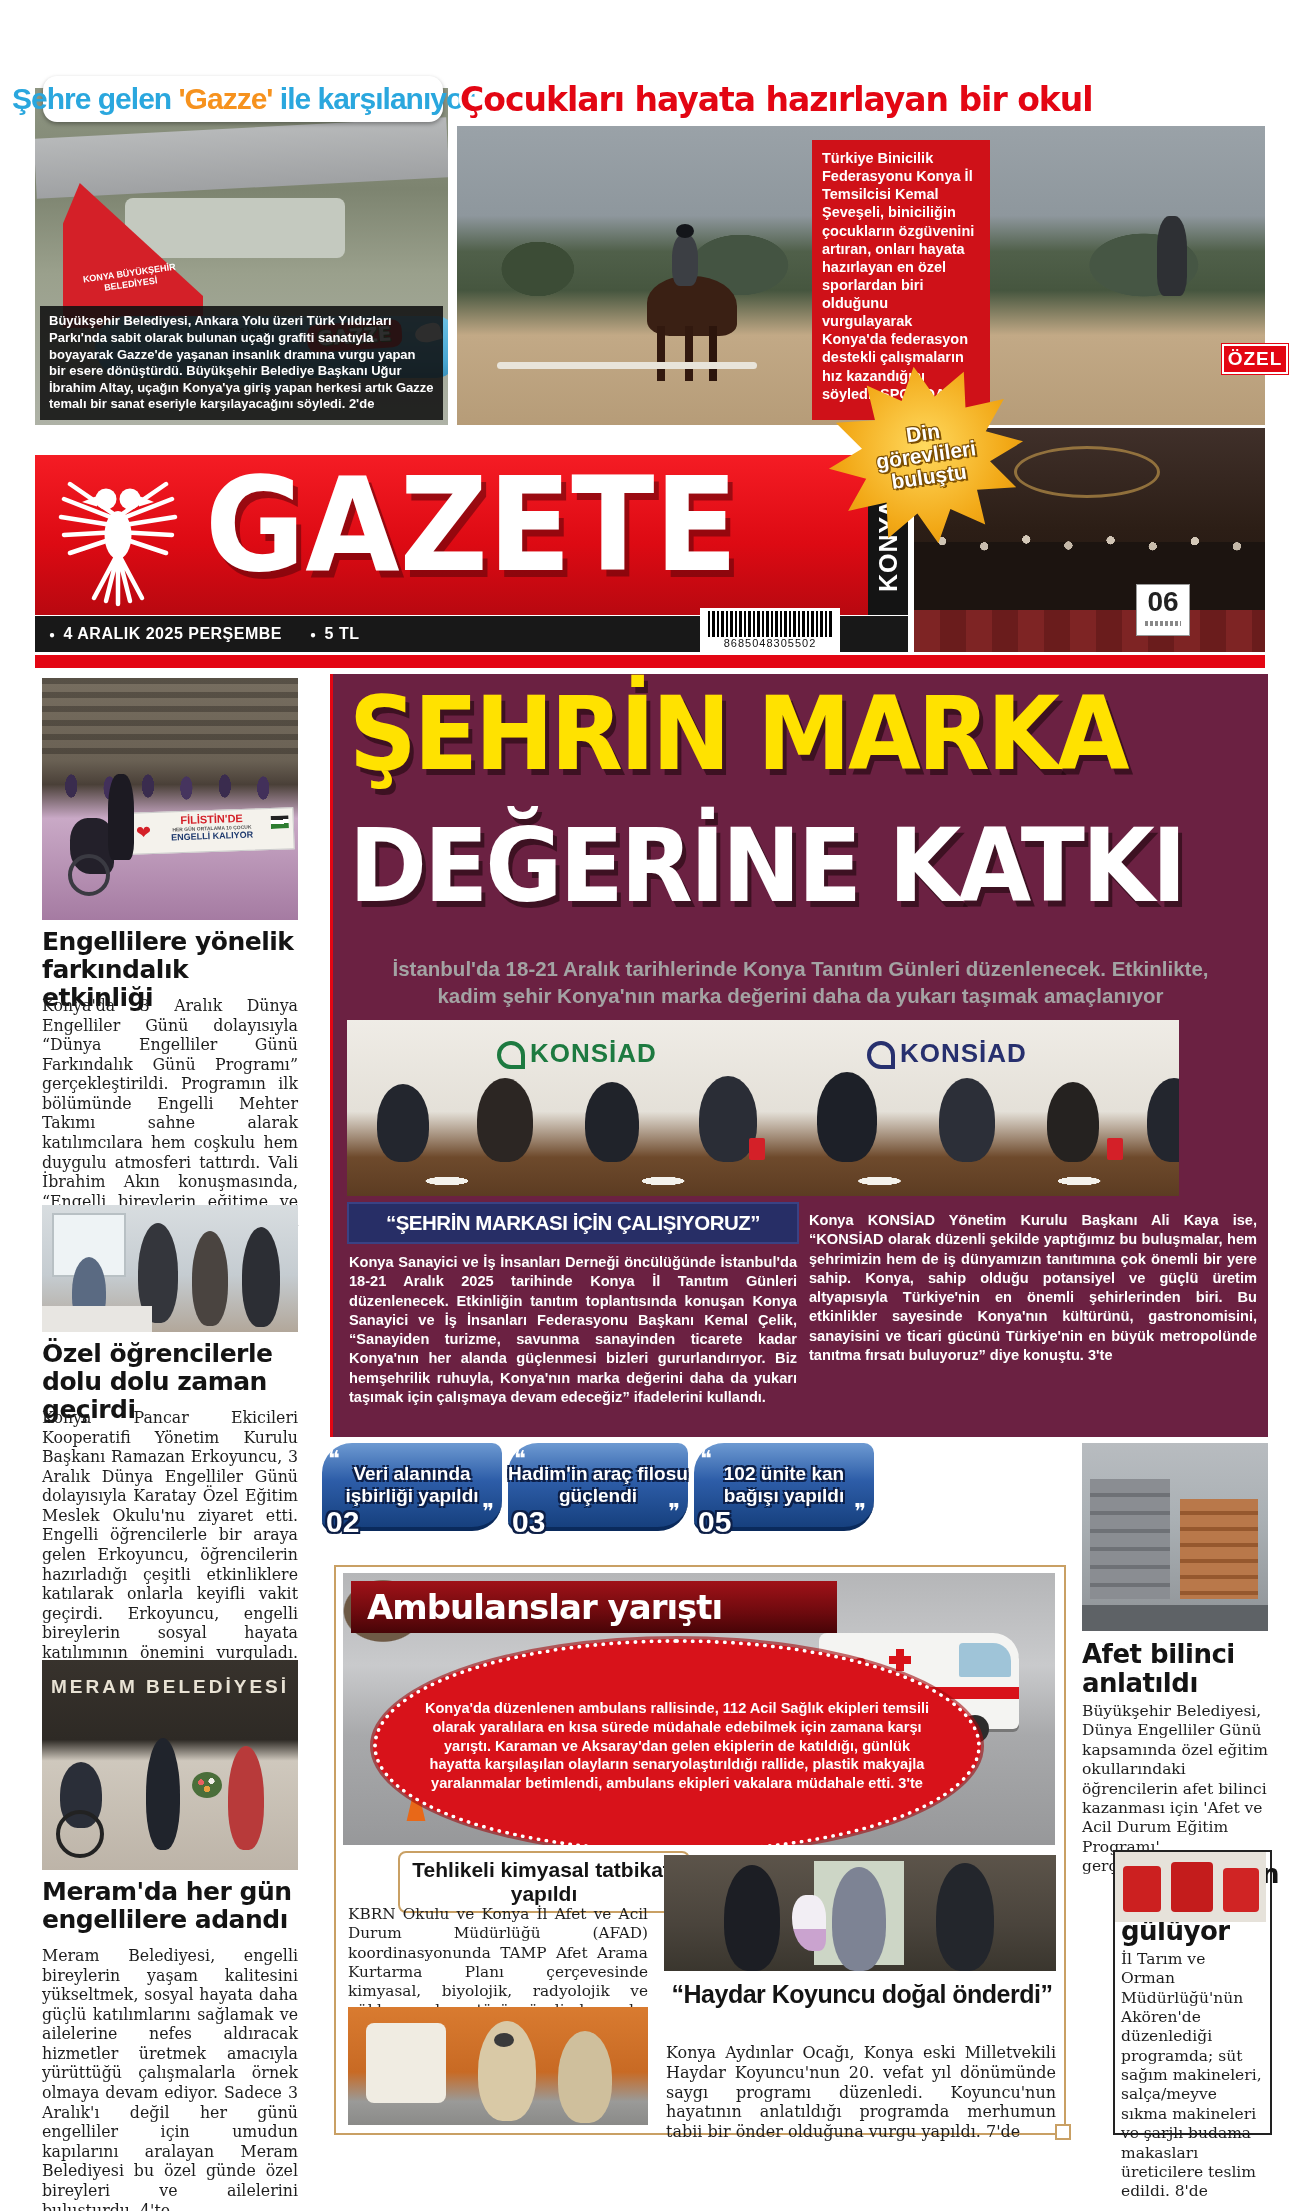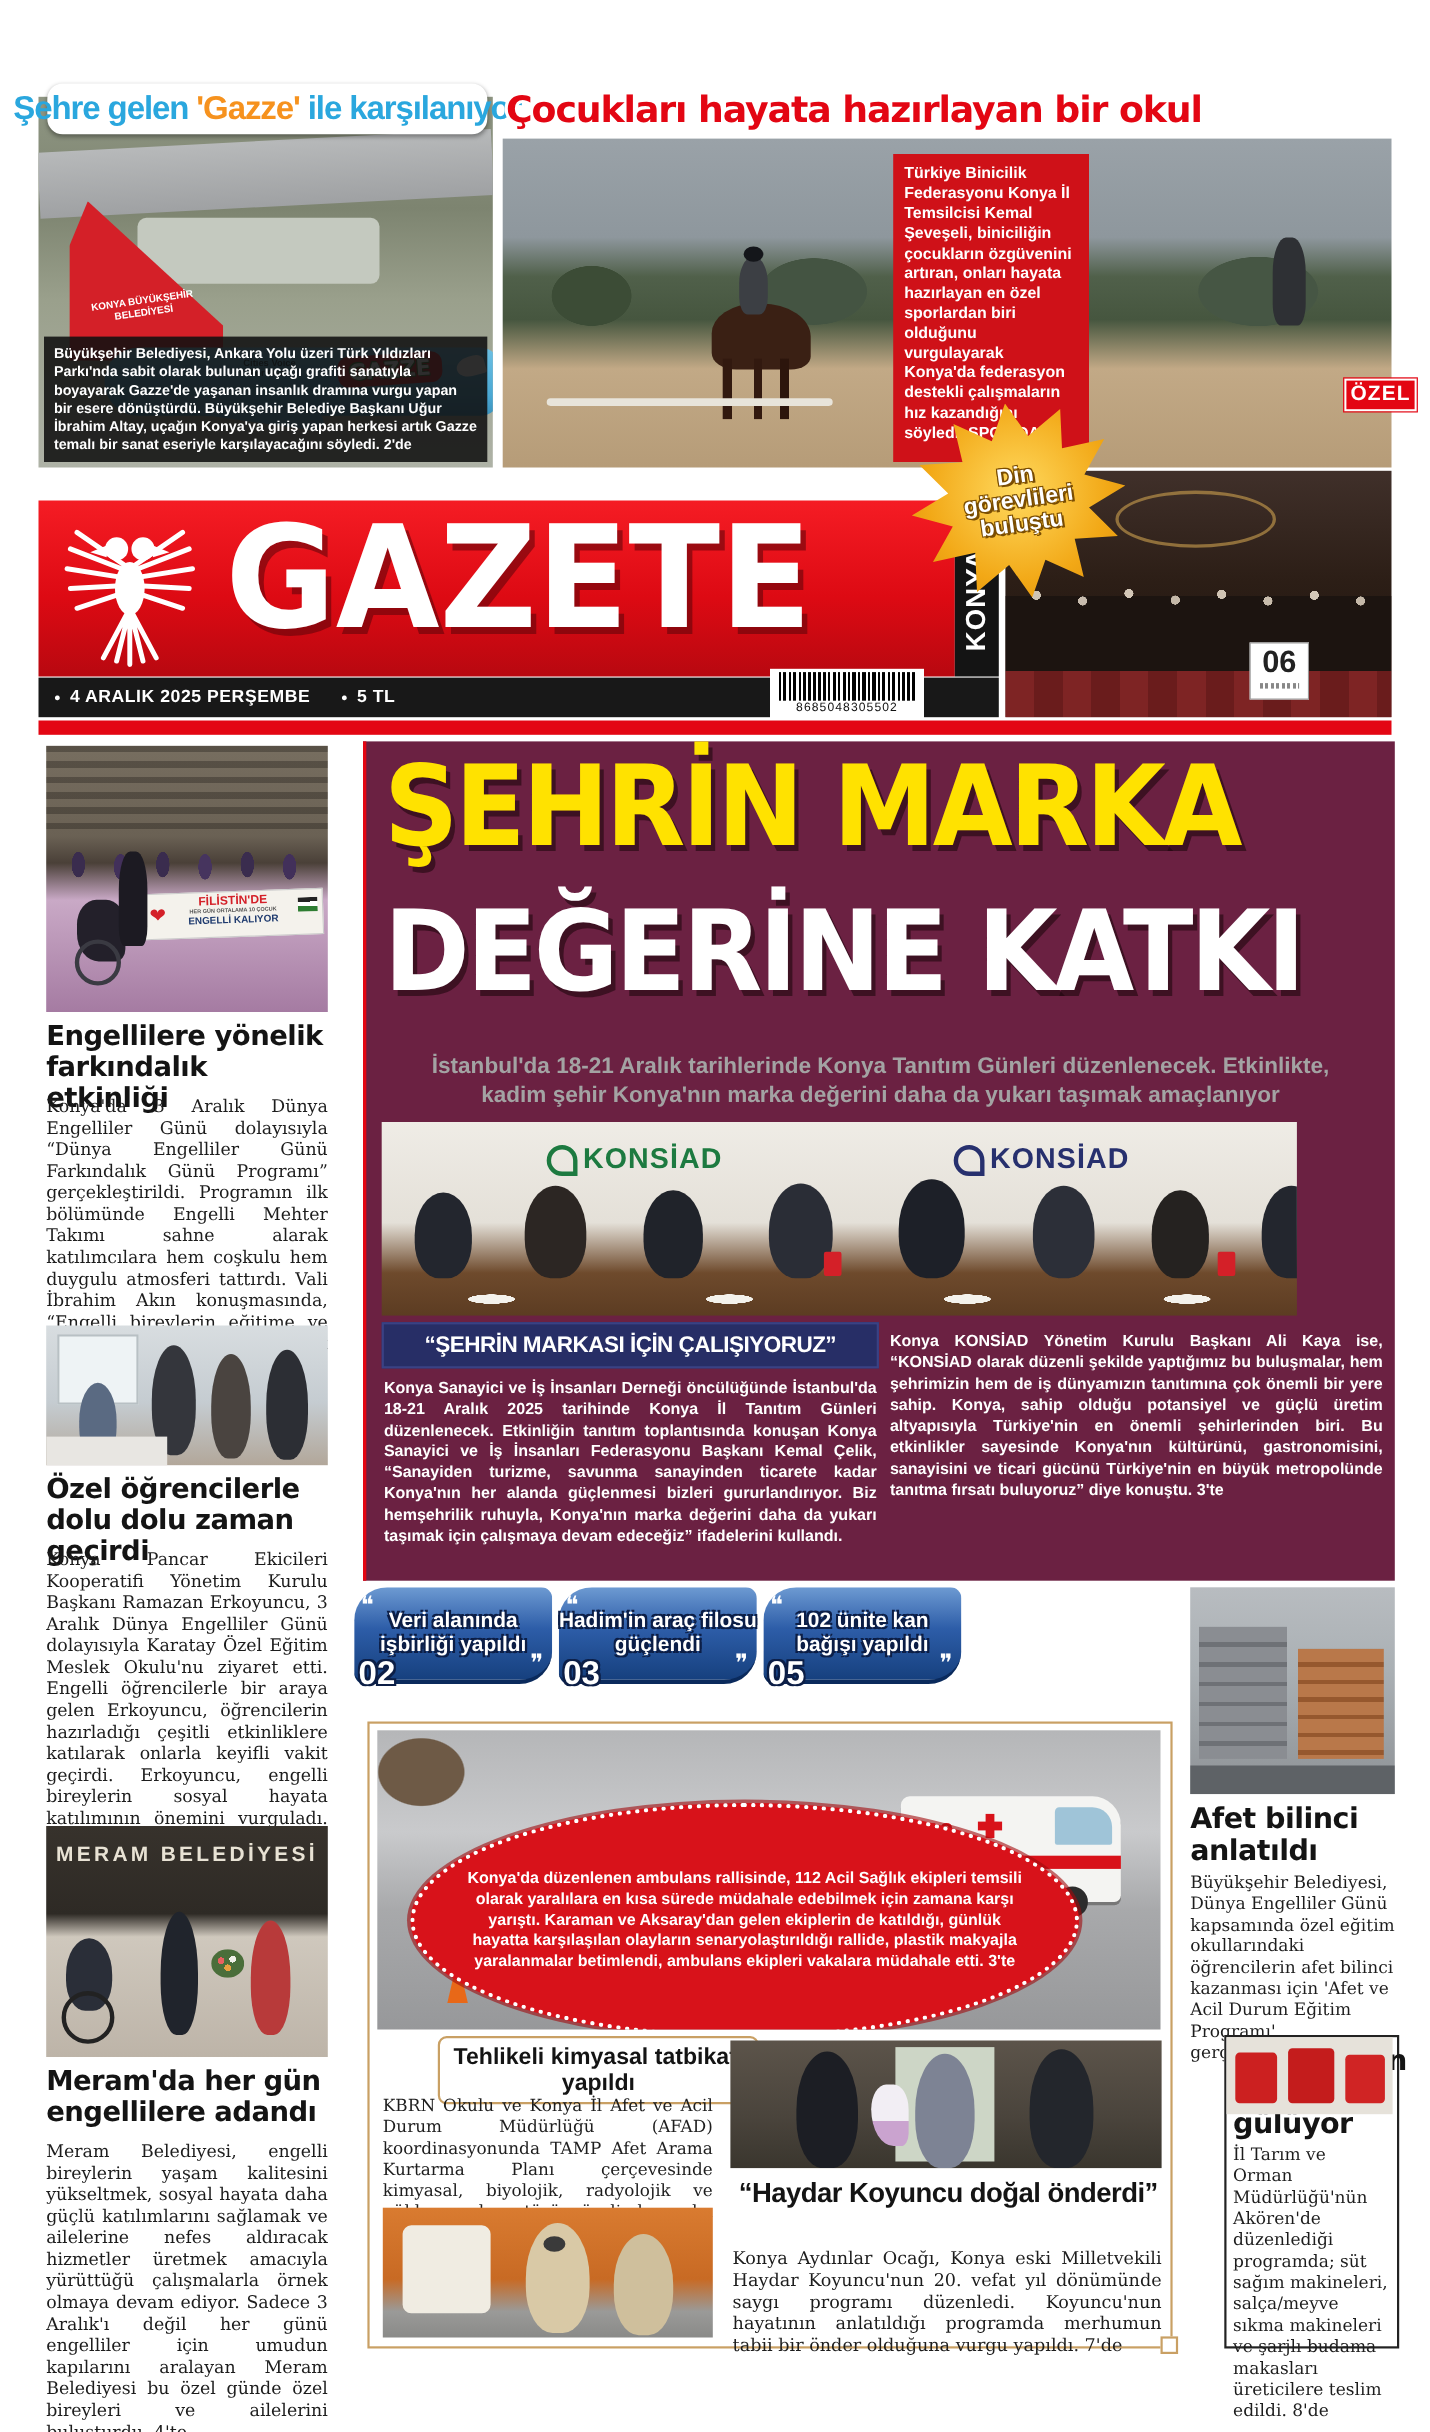--- a/index.html
+++ b/index.html
@@ -253,20 +253,23 @@
       <div class="abs" style="right:36px;top:60px;width:200px;height:96px;background:#f4f4f2;border-radius:8px 26px 6px 6px;box-shadow:0 3px 0 #777;">
         <div class="abs" style="left:0;top:54px;width:100%;height:12px;background:#d8121a;"></div>
         <div class="abs" style="right:8px;top:10px;width:52px;height:34px;background:#9fc4d8;border-radius:4px 18px 2px 2px;"></div>
         <div class="abs" style="left:12px;top:20px;color:#d8121a;font-weight:bold;font-size:22px;">112</div>
         <div class="abs" style="left:70px;top:16px;width:22px;height:22px;background:linear-gradient(#d8121a,#d8121a) 50% 0/8px 100% no-repeat,linear-gradient(#d8121a,#d8121a) 0 50%/100% 8px no-repeat;"></div>
         <div class="abs" style="left:24px;bottom:-14px;width:28px;height:28px;background:#2c2c2c;border-radius:50%;"></div>
         <div class="abs" style="right:30px;bottom:-14px;width:28px;height:28px;background:#2c2c2c;border-radius:50%;"></div>
       </div>
       <div class="abs" style="left:60px;bottom:24px;width:26px;height:40px;background:#e86818;clip-path:polygon(50% 0,86% 100%,14% 100%);"></div>
       <div class="abs" style="left:330px;bottom:14px;width:30px;height:46px;background:#d85810;clip-path:polygon(50% 0,86% 100%,14% 100%);"></div>
+      <div class="ambbanner">
+        <span>Ambulanslar yarıştı</span>
+      </div>
       <div class="ambbadge">
         <span>Konya'da düzenlenen ambulans rallisinde, 112 Acil Sağlık ekipleri temsili olarak yaralılara en kısa sürede müdahale edebilmek için zamana karşı yarıştı. Karaman ve Aksaray'dan gelen ekiplerin de katıldığı, günlük hayatta karşılaşılan olayların senaryolaştırıldığı rallide, plastik makyajla yaralanmalar betimlendi, ambulans ekipleri vakalara müdahale etti. 3'te</span>
       </div>
     </div>
 
     <div class="tehlikeli-hdr">Tehlikeli kimyasal tatbikatı yapıldı</div>
     <div class="abs serif" style="left:12px;top:338px;width:300px;font-size:15.3px;line-height:1.26;text-align:justify;">KBRN Okulu ve Konya İl Afet ve Acil Durum Müdürlüğü (AFAD) koordinasyonunda TAMP Afet Arama Kurtarma Planı çerçevesinde kimyasal, biyolojik, radyolojik ve nükleer olay türü özelinde saha tatbikatı gerçekleştirildi. 4'te</div>
     <div class="photo" style="left:12px;top:440px;width:300px;height:118px;background:linear-gradient(180deg,#d97b30 0%,#c86a24 55%,#9a9a98 80%,#8a8a88 100%);">
       <div class="abs" style="left:18px;top:16px;width:80px;height:80px;background:#f0ece2;border-radius:8px;"></div>
       <div class="fig" style="left:130px;top:14px;width:58px;height:100px;background:#d9c9a6;"></div>

